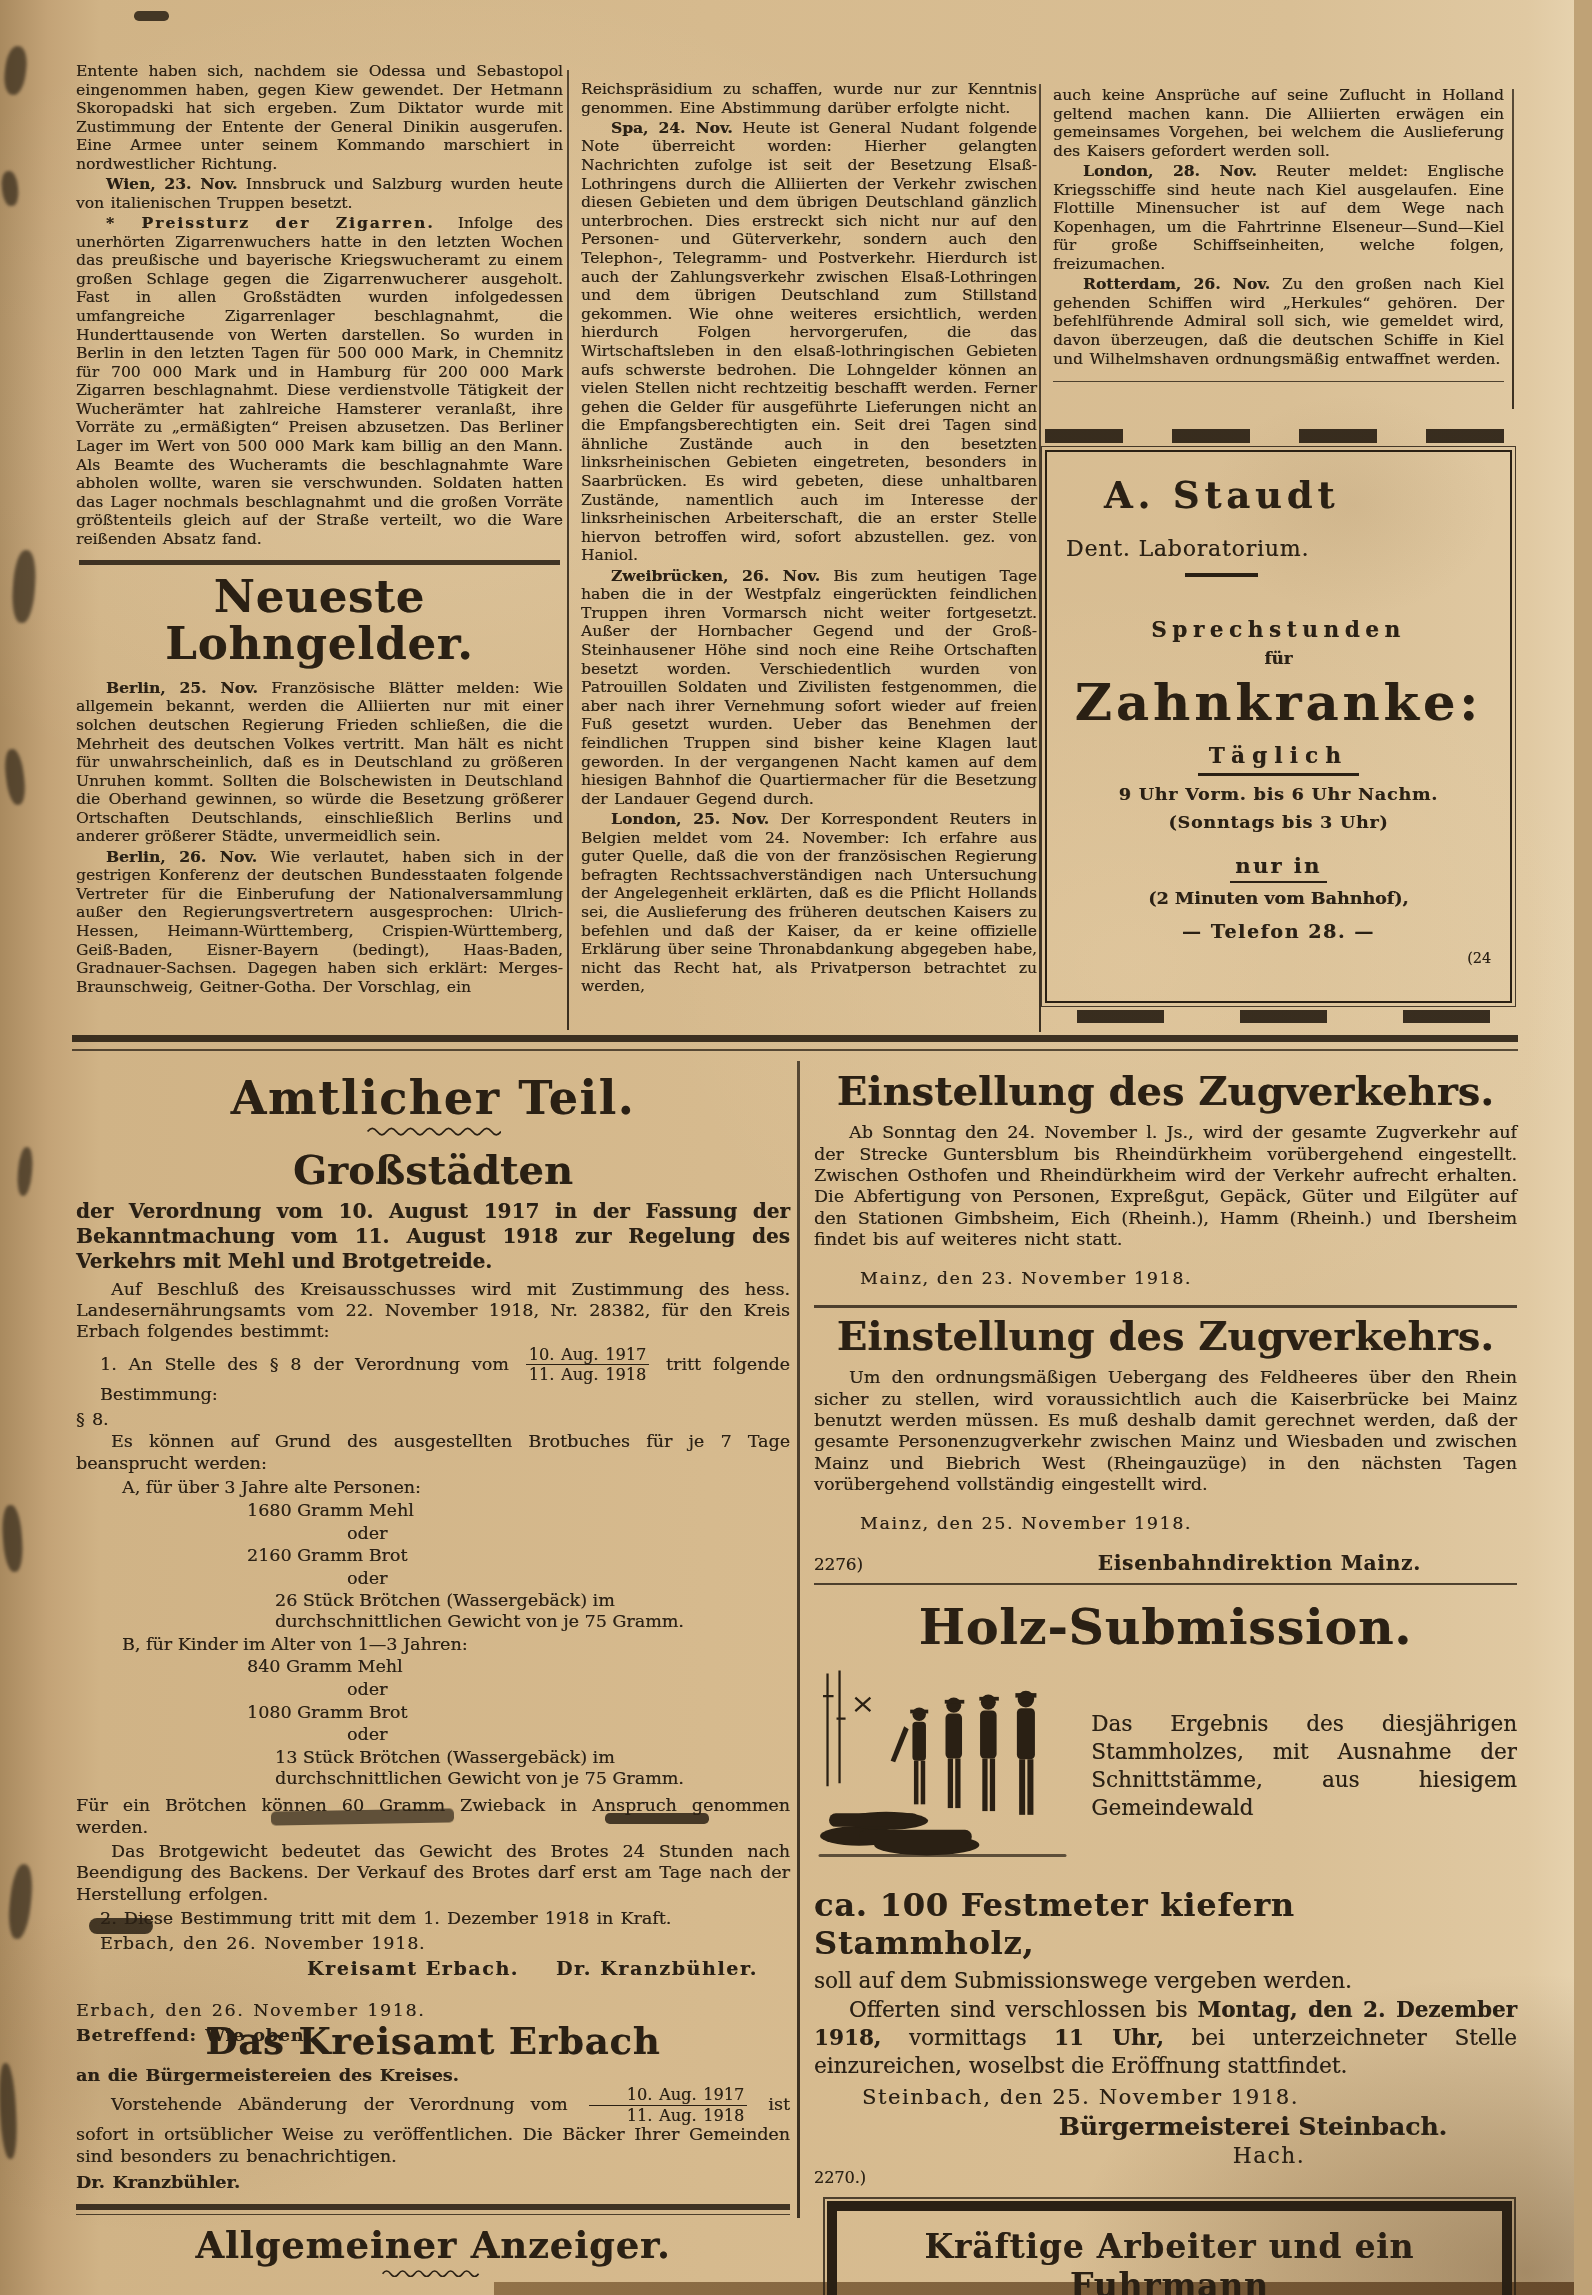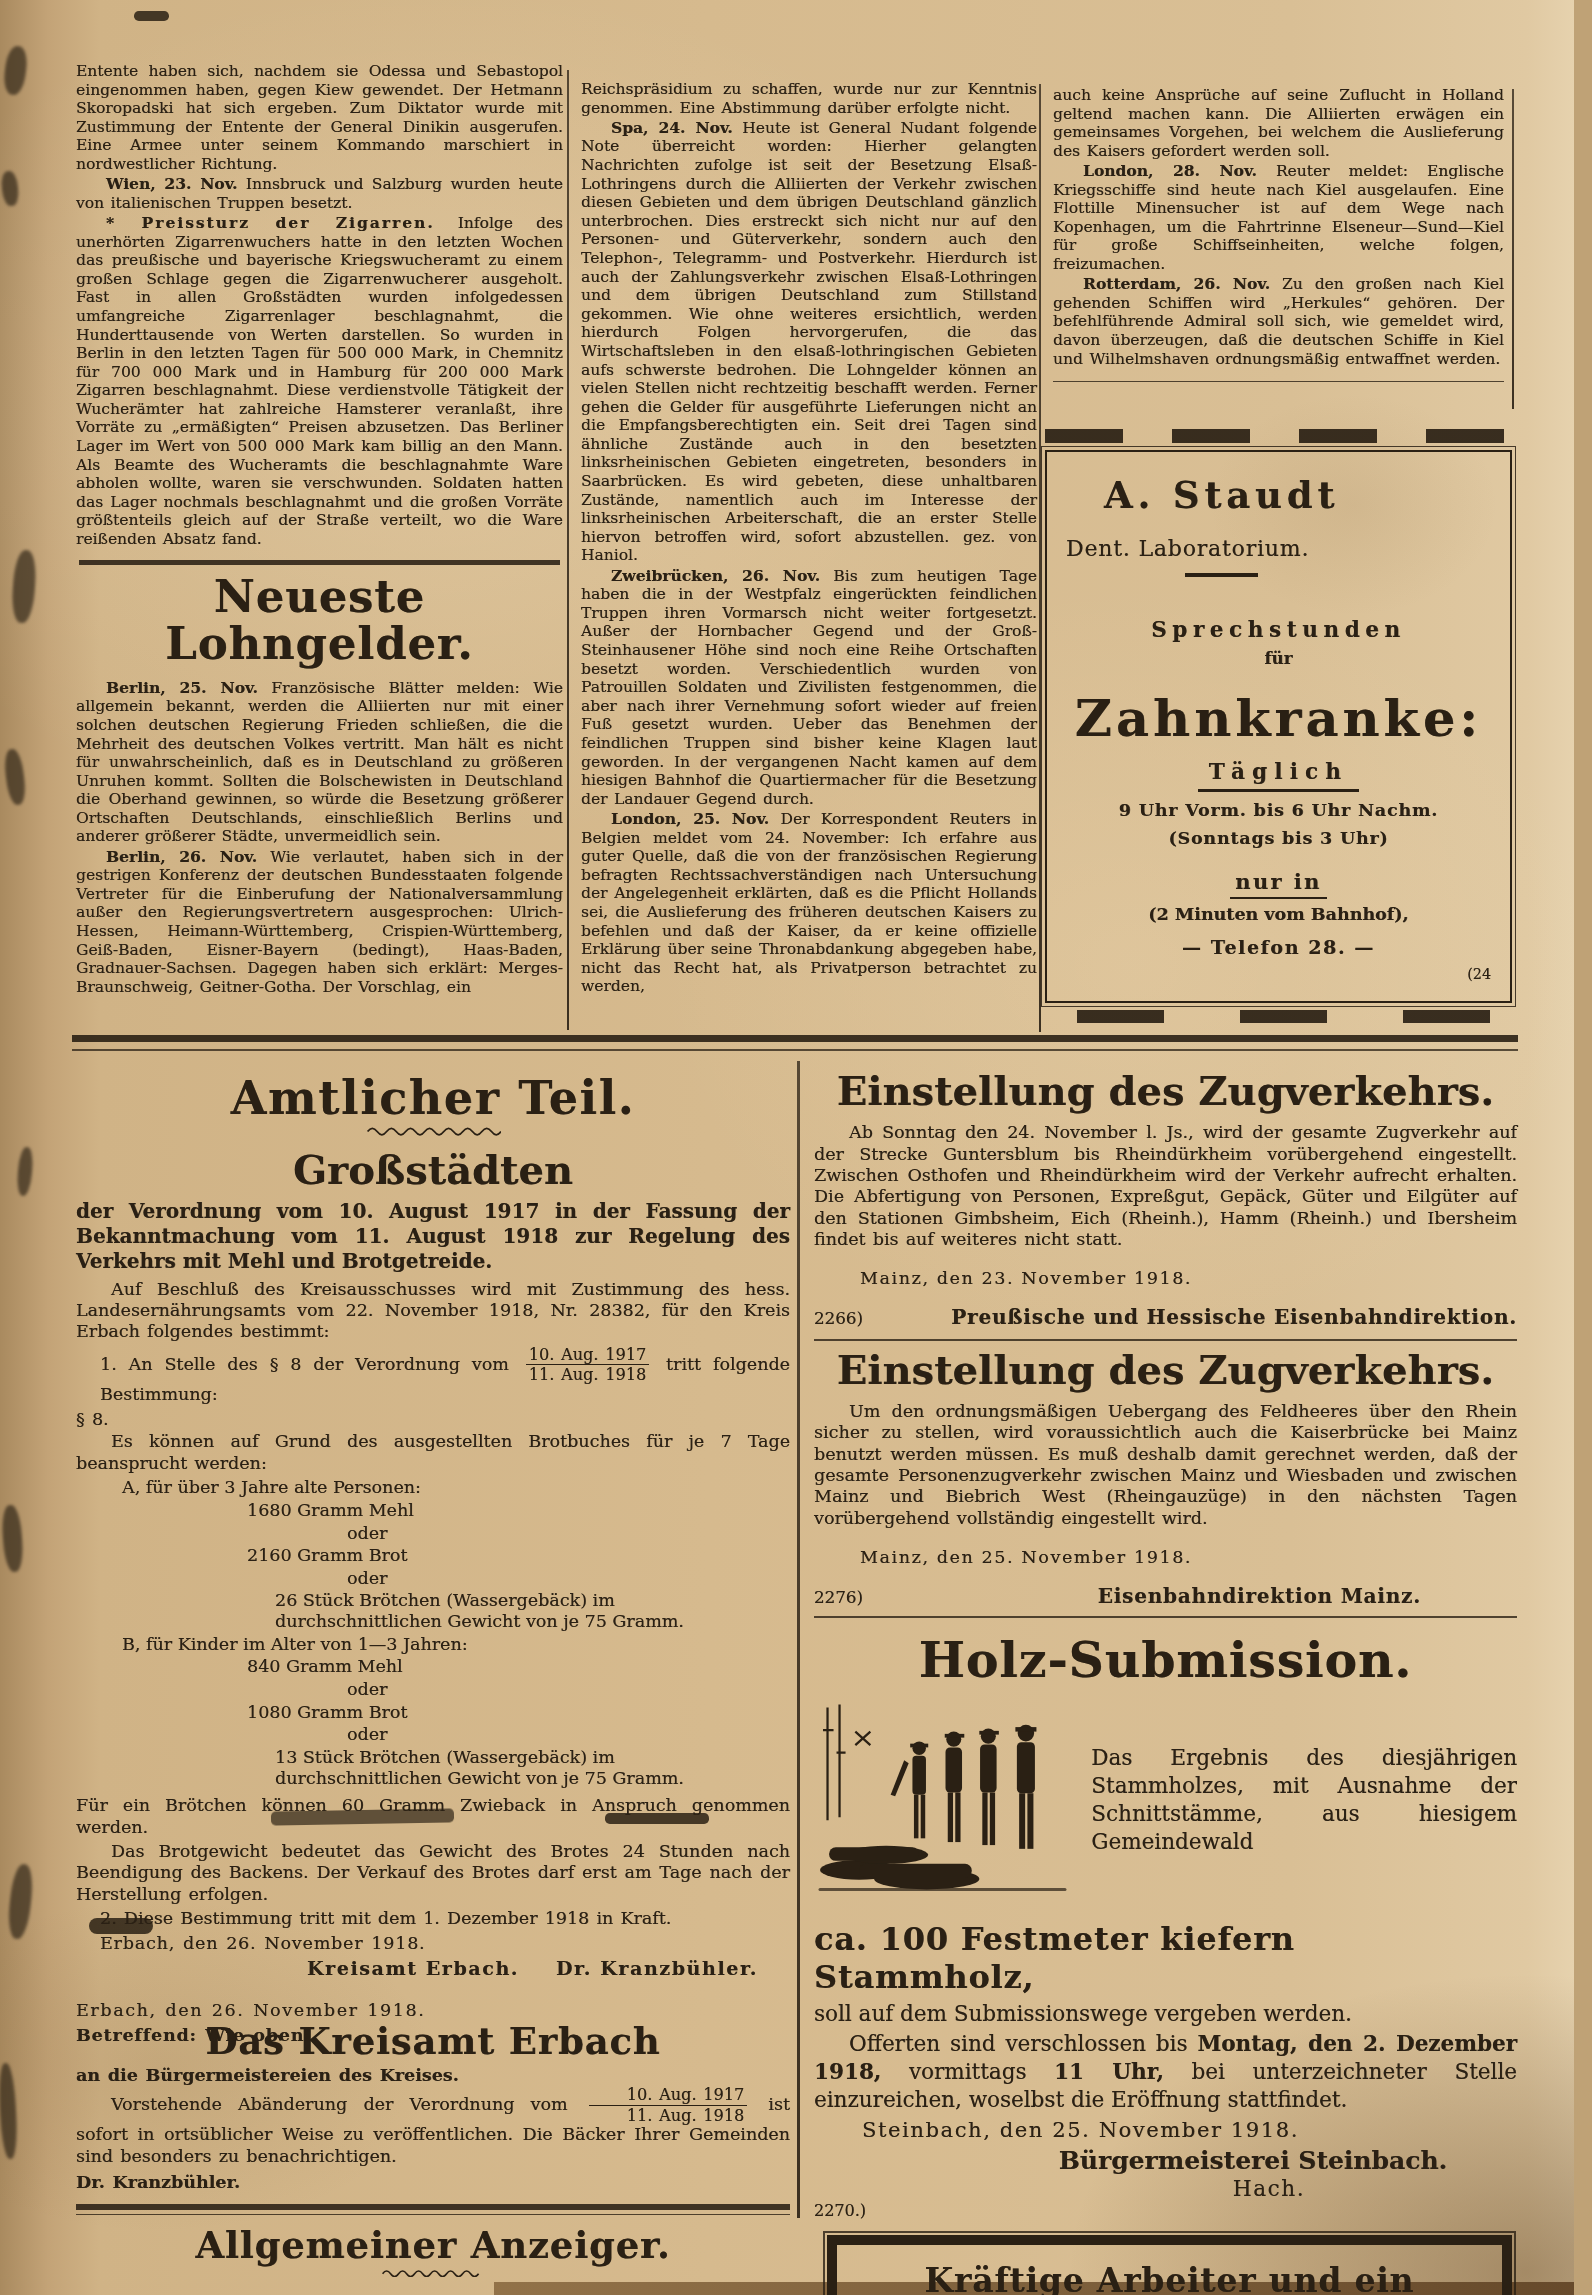--- a/index.html
+++ b/index.html
@@ -37,21 +37,21 @@
   
   .staudt{position:absolute;left:1045px;top:429px;width:467px;height:602px;}
   .strip{height:13.5px;background:repeating-linear-gradient(90deg,var(--ink) 0 78px,transparent 78px 127px);opacity:.92;}
   .strip.bottom{background:repeating-linear-gradient(90deg,transparent 0 32px,var(--ink) 32px 119px,transparent 119px 163px);}
   .staudt-inner{margin-top:7.2px;margin-bottom:7.2px;height:553px;border:2.4px solid var(--ink);outline:1.6px solid rgba(42,32,20,.85);outline-offset:3.2px;padding:21px 19px 6.4px 19px;box-sizing:border-box;}
   .staudt-name{font-size:37px;letter-spacing:4.8px;margin-left:38px;font-weight:bold;}
   .staudt-sub{font-size:22px;font-weight:normal;letter-spacing:0.8px;margin-top:19px;}
   .mini-rule{width:73px;height:3.2px;background:var(--ink);margin:12.7px 0 0 119px;}
   .sprech{font-size:21.5px;font-weight:bold;letter-spacing:5.6px;text-align:center;margin-top:40px;}
   .fuer{font-size:16.7px;font-weight:bold;text-align:center;margin-top:6.4px;}
-  .zahn{font-size:51px;font-weight:bold;letter-spacing:4px;text-align:center;margin-top:20px;}
+  .zahn{font-size:51px;font-weight:bold;letter-spacing:4px;text-align:center;margin-top:4px;}
   .taeglich{text-align:center;margin-top:11px;}
   .taeglich span{display:inline-block;font-size:21.5px;font-weight:bold;letter-spacing:7.2px;border-bottom:3.2px solid var(--ink);padding:0 11px 4.8px 11px;}
   .hours{font-size:17.5px;font-weight:bold;text-align:center;margin-top:8px;letter-spacing:0.8px;}
   .nurin{text-align:center;margin-top:21px;}
   .nurin span{display:inline-block;font-size:21px;font-weight:bold;letter-spacing:2.4px;border-bottom:2.4px solid var(--ink);padding:0 4.8px 3.2px 4.8px;}
   .town{font-size:35px;font-weight:bold;letter-spacing:3.2px;text-align:center;margin-top:12.7px;}
   .note{font-size:17.5px;font-weight:bold;text-align:center;margin-top:4.8px;}
   .phone{font-size:19px;font-weight:bold;text-align:center;margin-top:12.7px;letter-spacing:1.6px;}
   .adref{font-size:14.3px;text-align:right;margin-top:8px;}
   
@@ -226,24 +226,20 @@
     <svg class="wave" width="104" height="8" viewBox="0 0 130 10">
         <path d="M2 6 q 5 -7 10 0 t 10 0 t 10 0 t 10 0 t 10 0 t 10 0 t 10 0 t 10 0 t 10 0 t 10 0 t 10 0 t 10 0" stroke="#2a2014" stroke-width="2" fill="none"></path>
       </svg>
 
   </section>
 
   <section class="lower txt" style="left:814px;top:1064px;width:703px;">
     <h2 class="h-zug" style="font-size:40px;">Einstellung des Zugverkehrs.</h2>
     <p class="obody ind">Ab Sonntag den 24. November l. Js., wird der gesamte Zugverkehr auf der Strecke Guntersblum bis Rheindürkheim vorübergehend eingestellt. Zwischen Osthofen und Rheindürkheim wird der Verkehr aufrecht erhalten. Die Abfertigung von Personen, Expreßgut, Gepäck, Güter und Eilgüter auf den Stationen Gimbsheim, Eich (Rheinh.), Hamm (Rheinh.) und Ibersheim findet bis auf weiteres nicht statt.</p>
     <p class="placeline">Mainz, den 23. November 1918.</p>
-    <div class="refrow">
-      <span class="refnum">2266)</span>
-      <span class="signer">Preußische und Hessische Eisenbahndirektion.</span>
-    </div>
     <div class="rule-thin" style="margin:9.6px 0 4.8px 0;height:2.4px;"></div>
 
     <h2 class="h-zug" style="font-size:40px;">Einstellung des Zugverkehrs.</h2>
     <p class="obody ind">Um den ordnungsmäßigen Uebergang des Feldheeres über den Rhein sicher zu stellen, wird voraussichtlich auch die Kaiserbrücke bei Mainz benutzt werden müssen. Es muß deshalb damit gerechnet werden, daß der gesamte Personenzugverkehr zwischen Mainz und Wiesbaden und zwischen Mainz und Biebrich West (Rheingauzüge) in den nächsten Tagen vorübergehend vollständig eingestellt wird.</p>
     <p class="placeline">Mainz, den 25. November 1918.</p>
     <div class="refrow" style="padding-right:96px;">
       <span class="refnum">2276)</span>
       <span class="signer">Eisenbahndirektion Mainz.</span>
     </div>
     <div class="rule-thin" style="margin:8px 0 0 0;height:2.4px;"></div>

